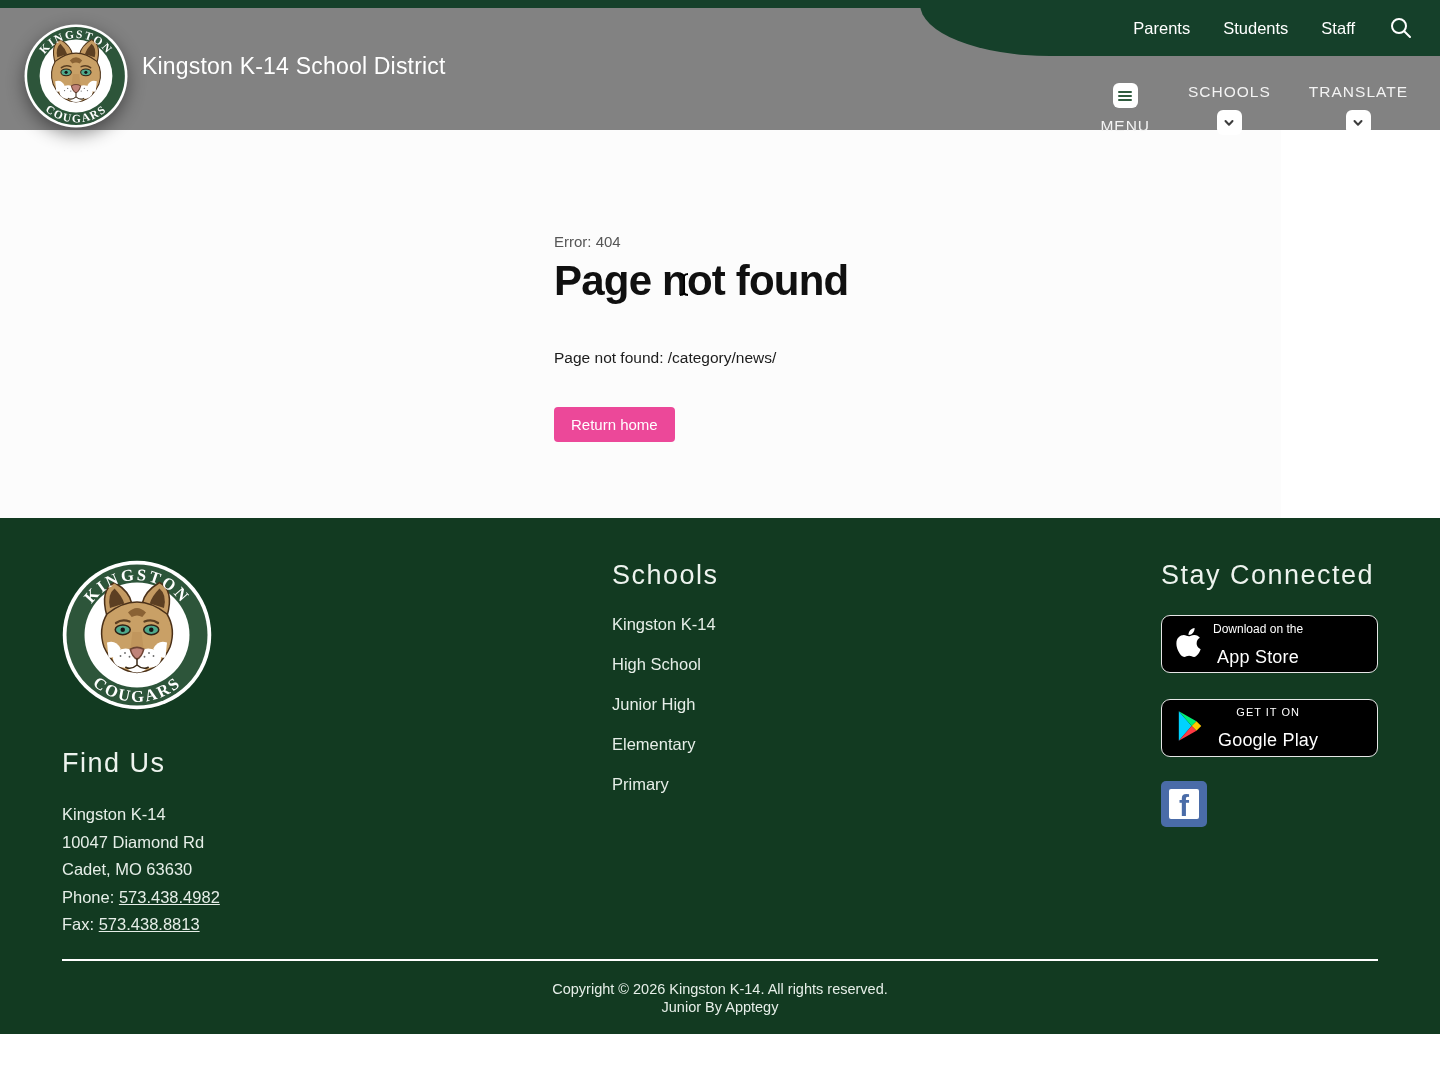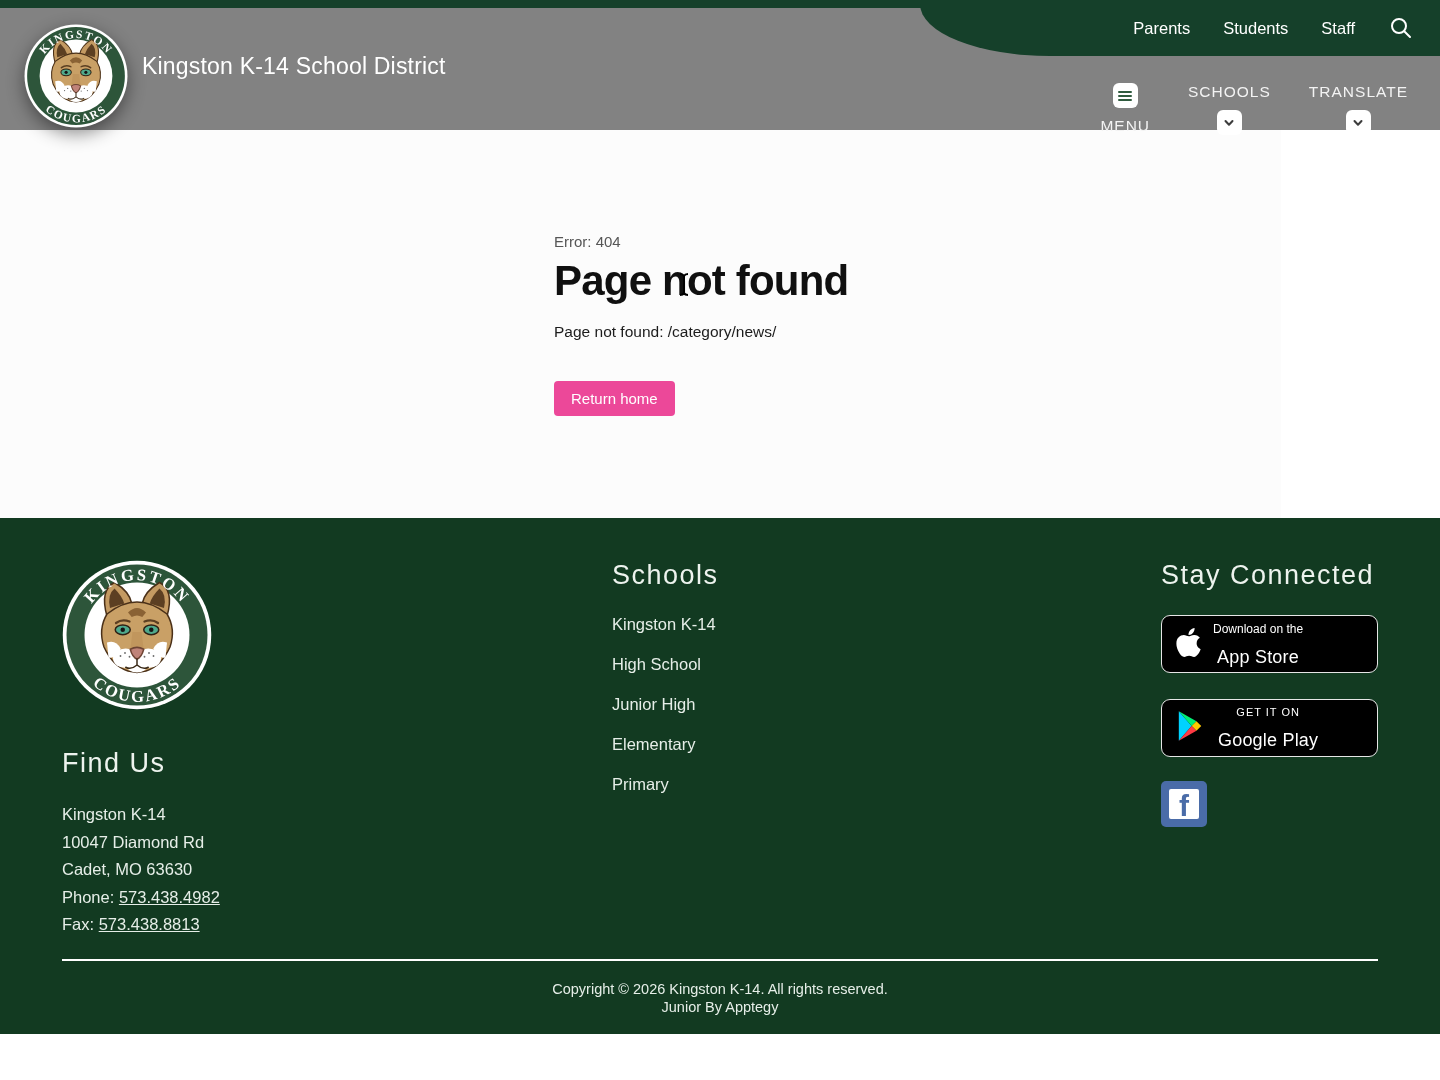--- a/index.html
+++ b/index.html
@@ -21,21 +21,21 @@
   .district-title { position:absolute; left:142px; top:53px; color:#ffffff; font-size:23px; font-weight:500; letter-spacing:.2px; }
 
   .nav-row { position:absolute; top:83px; right:32px; display:flex; align-items:center; gap:38px; }
   .nav-item { display:flex; align-items:center; gap:9px; color:#F3F3F3; font-size:15.5px; font-weight:500; letter-spacing:1px;flex-direction:column; }
   .white-box { width:25px; height:25px; background:#ffffff; border-radius:6px; display:flex; align-items:center; justify-content:center; flex:0 0 auto; }
 
   
   .main { position:relative; width:1281px; height:388px; background:#FCFCFC; padding:103px 0 0 554px; z-index:1; }
   .error-label { color:#565656; font-size:15px; }
   .page-title { margin-top:7px; font-size:42px; font-weight:800; color:#101010; letter-spacing:-0.8px; }
-  .nf-message { margin-top:18px; font-size:15.5px; color:#1c1c1c; }
+  .nf-message { margin-top:44px; font-size:15.5px; color:#1c1c1c; }
   .return-btn { margin-top:40px; display:inline-block; background:#ec4899; color:#ffffff; border:none; border-radius:4px;
                 padding:0 17px; height:35px; line-height:35px; font-size:15px; font-family:inherit; }
   .ibeam { position:absolute; left:678px; top:142px; }
 
   
   .footer { position:relative; width:1440px; height:516px; background:#123A21; color:#E6EEE8; }
   .fcol-left { position:absolute; left:62px; top:42px; width:360px; }
   .footer-logo { width:150px; height:150px; display:block; }
   .f-heading { font-size:27px; font-weight:400; color:#EDF3EE; letter-spacing:1.5px; }
   .find-us-heading { margin-top:38px; }

